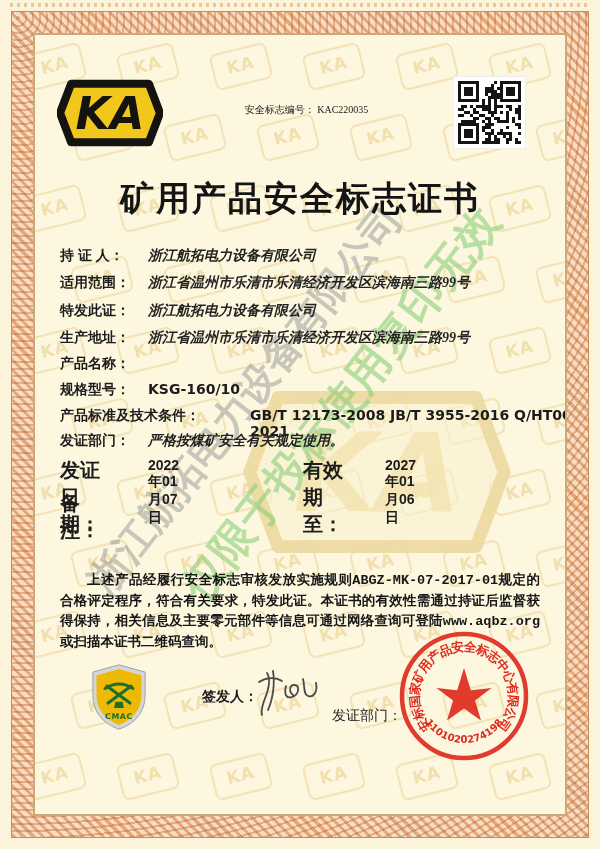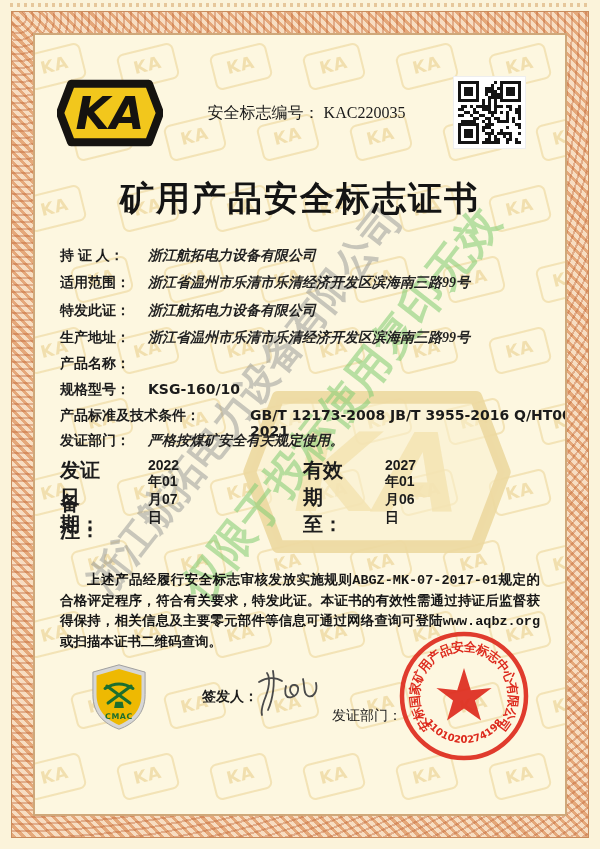--- a/index.html
+++ b/index.html
@@ -27,21 +27,21 @@
 
   
   .wm{position:absolute;white-space:nowrap;font-weight:bold;z-index:2;
       font-family:"DejaVu Sans",sans-serif;}
   .wm-gray{left:0px;top:372px;width:490px;text-align:center;font-size:40px;
       color:rgba(148,150,148,.5);transform:rotate(-52deg);}
   .wm-green{left:108px;top:392px;width:440px;text-align:center;font-size:44px;
       color:rgba(139,207,120,.6);transform:rotate(-52deg);}
 
   
-  .mark-line{left:0;right:0;top:103px;text-align:center;font-size:16px;color:#1a1a1a;
+  .mark-line{left:0;right:0;top:103px;text-align:center;font-size:10px;color:#1a1a1a;
     font-family:"Liberation Serif","DejaVu Serif",serif;z-index:3;margin-left:13px;}
   .title{left:0;right:0;top:176px;text-align:center;font-size:34px;font-weight:bold;
     letter-spacing:2px;color:#141414;font-family:"Liberation Serif","DejaVu Serif",serif;z-index:3;}
 
   
   .field-row{position:absolute;left:60px;z-index:3;display:flex;align-items:baseline;}
   .f-label{font-size:14px;font-weight:bold;color:#1c1c1c;width:88px;flex:none;}
   .f-label.wide{width:190px;}
   .f-kai{font-size:14px;font-weight:600;font-style:italic;color:#222;
     font-family:"Liberation Serif","DejaVu Serif",serif;}

